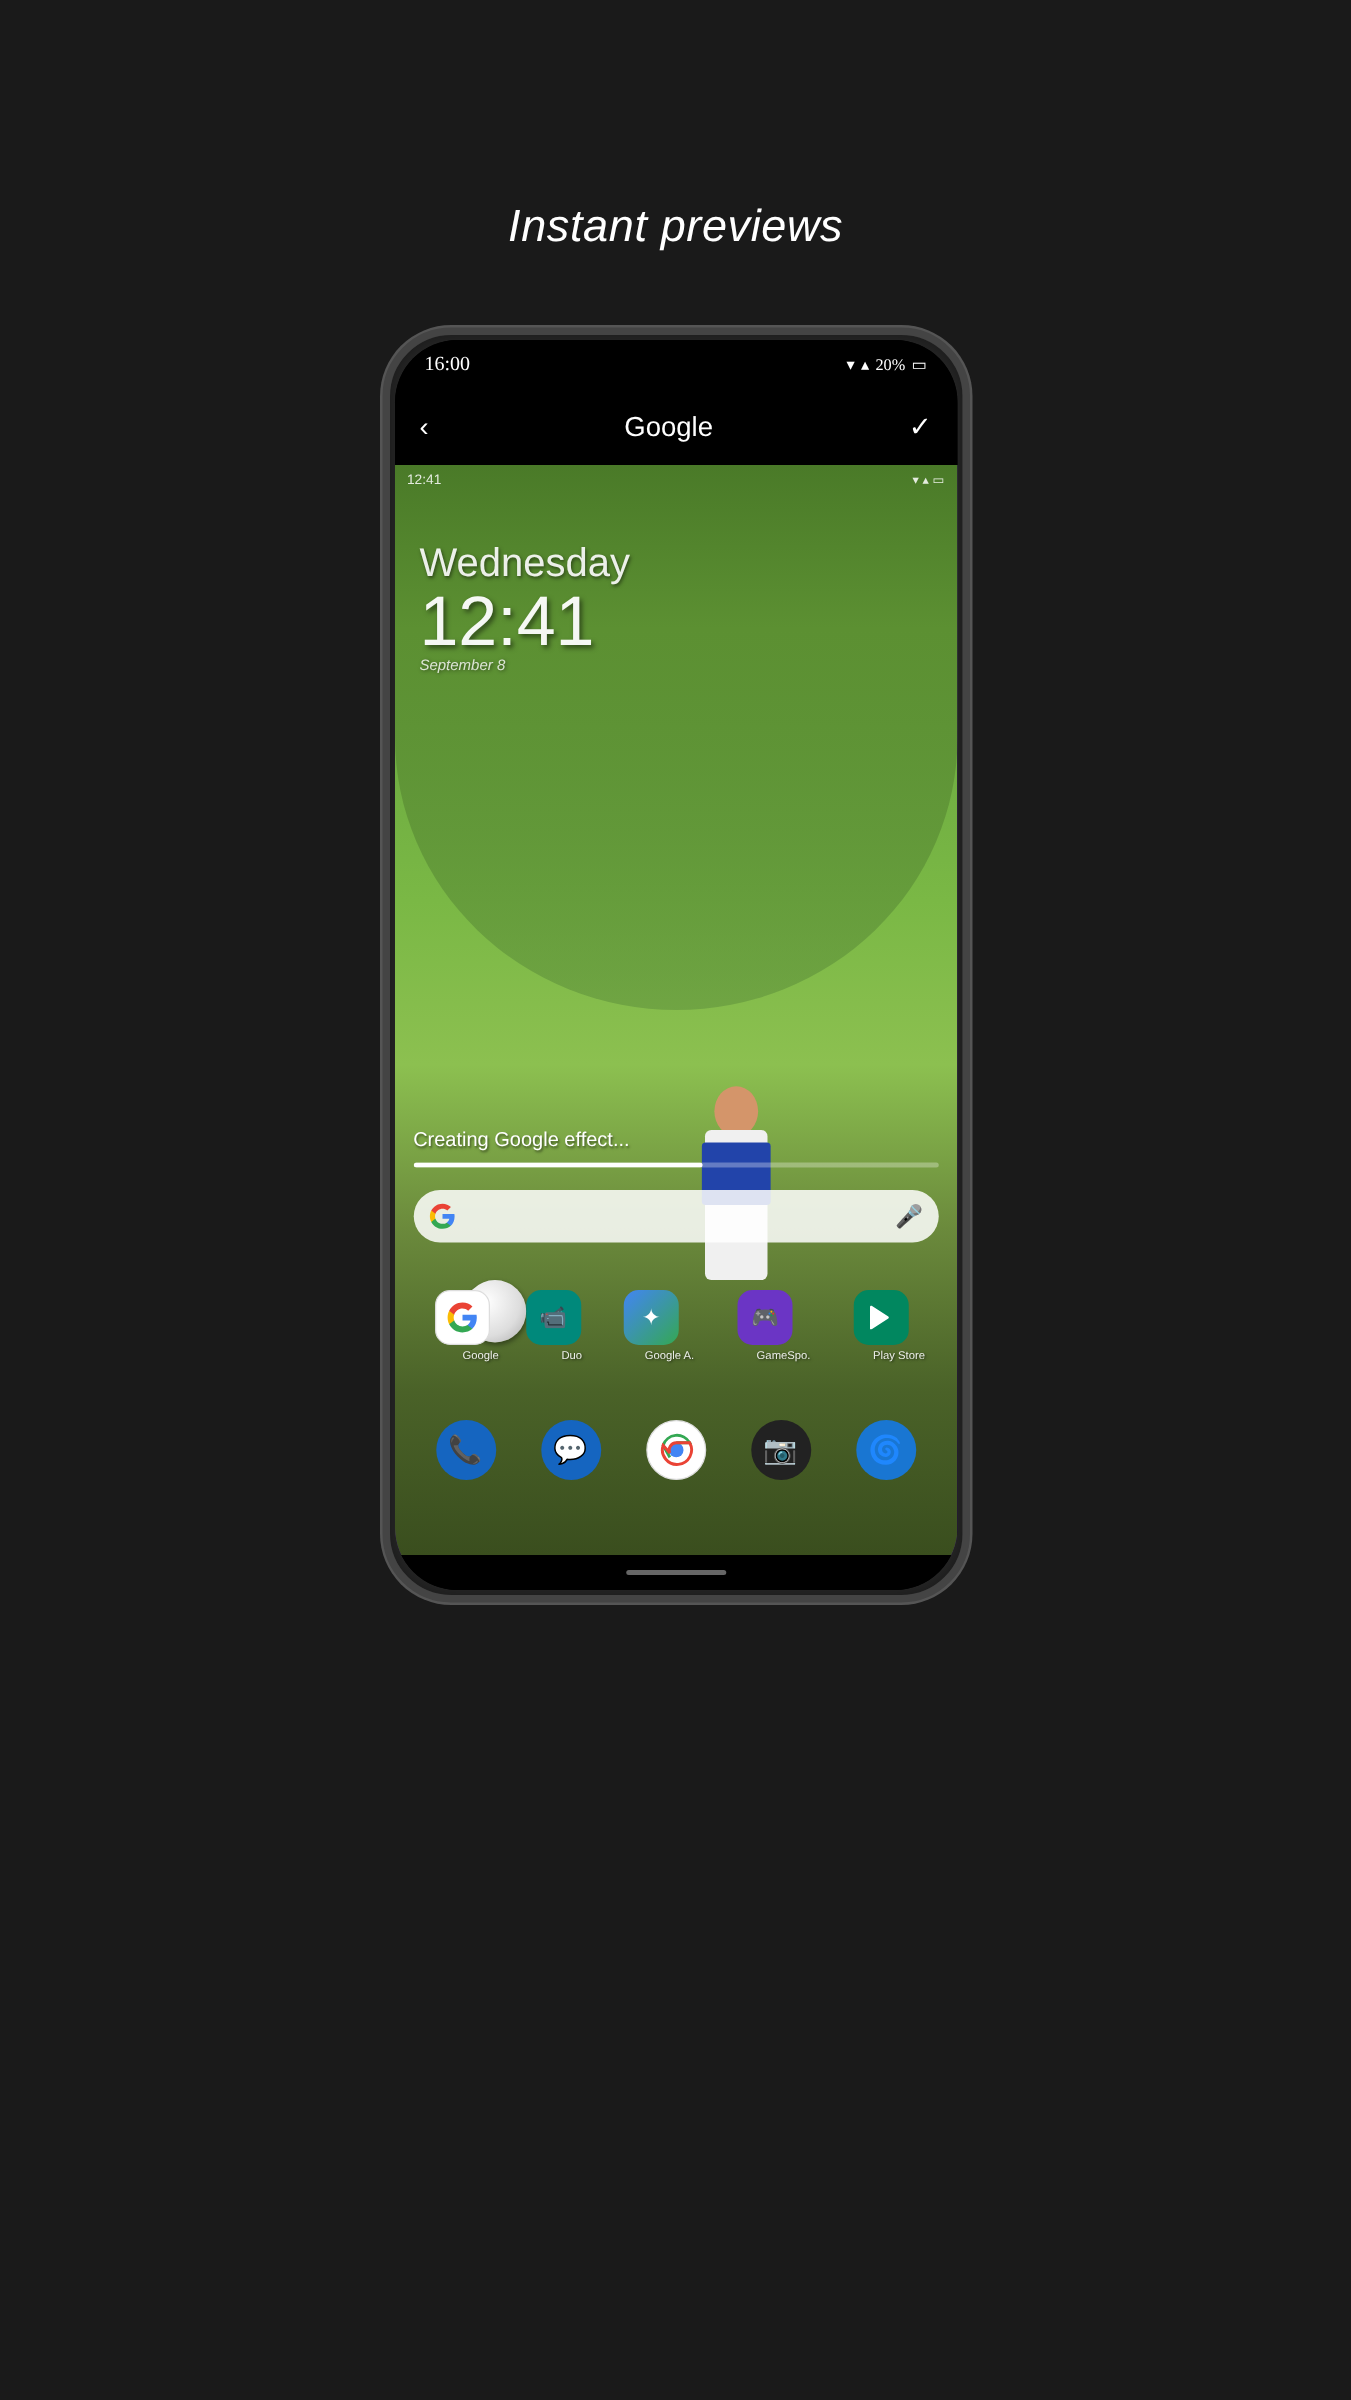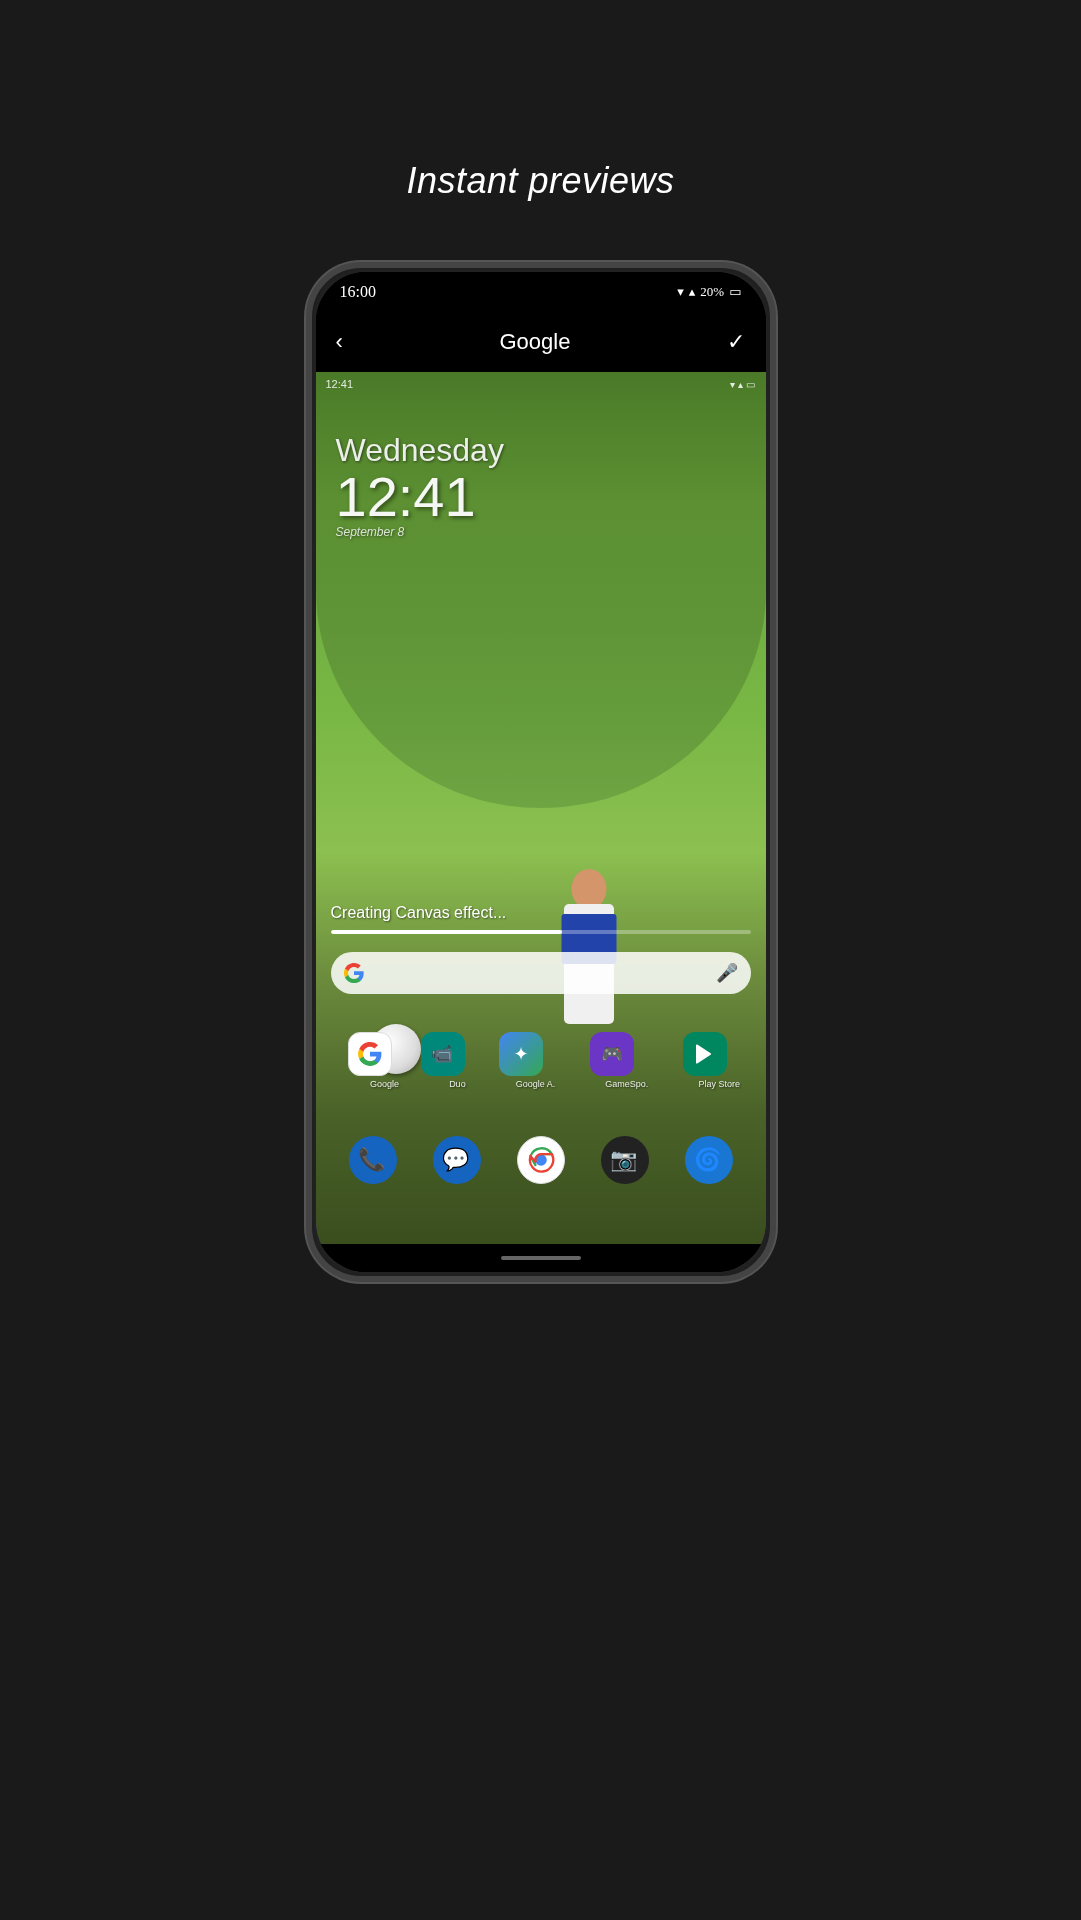--- a/index.html
+++ b/index.html
@@ -419,21 +419,21 @@
 
       <div class="child-figure">
         <div class="child-head"></div>
         <div class="child-body"></div>
         <div class="child-shorts"></div>
       </div>
 
       <div class="soccer-ball"></div>
 
       <div class="canvas-overlay">
-        <div class="canvas-text">Creating Canvas effect...</div>
+        <div class="canvas-text">Creating Google effect...</div>
         <div class="progress-bar-container">
           <div class="progress-bar-fill" style="width: 55%;"></div>
         </div>
       </div>
 
       <div class="search-bar">
         <svg class="google-g" viewBox="0 0 24 24" width="22" height="22">
           <path d="M22.56 12.25c0-.78-.07-1.53-.2-2.25H12v4.26h5.92c-.26 1.37-1.04 2.53-2.21 3.31v2.77h3.57c2.08-1.92 3.28-4.74 3.28-8.09z" fill="#4285F4"></path>
           <path d="M12 23c2.97 0 5.46-.98 7.28-2.66l-3.57-2.77c-.98.66-2.23 1.06-3.71 1.06-2.86 0-5.29-1.93-6.16-4.53H2.18v2.84C3.99 20.53 7.7 23 12 23z" fill="#34A853"></path>
           <path d="M5.84 14.09c-.22-.66-.35-1.36-.35-2.09s.13-1.43.35-2.09V7.07H2.18C1.43 8.55 1 10.22 1 12s.43 3.45 1.18 4.93l2.85-2.22.81-.62z" fill="#FBBC05"></path>

